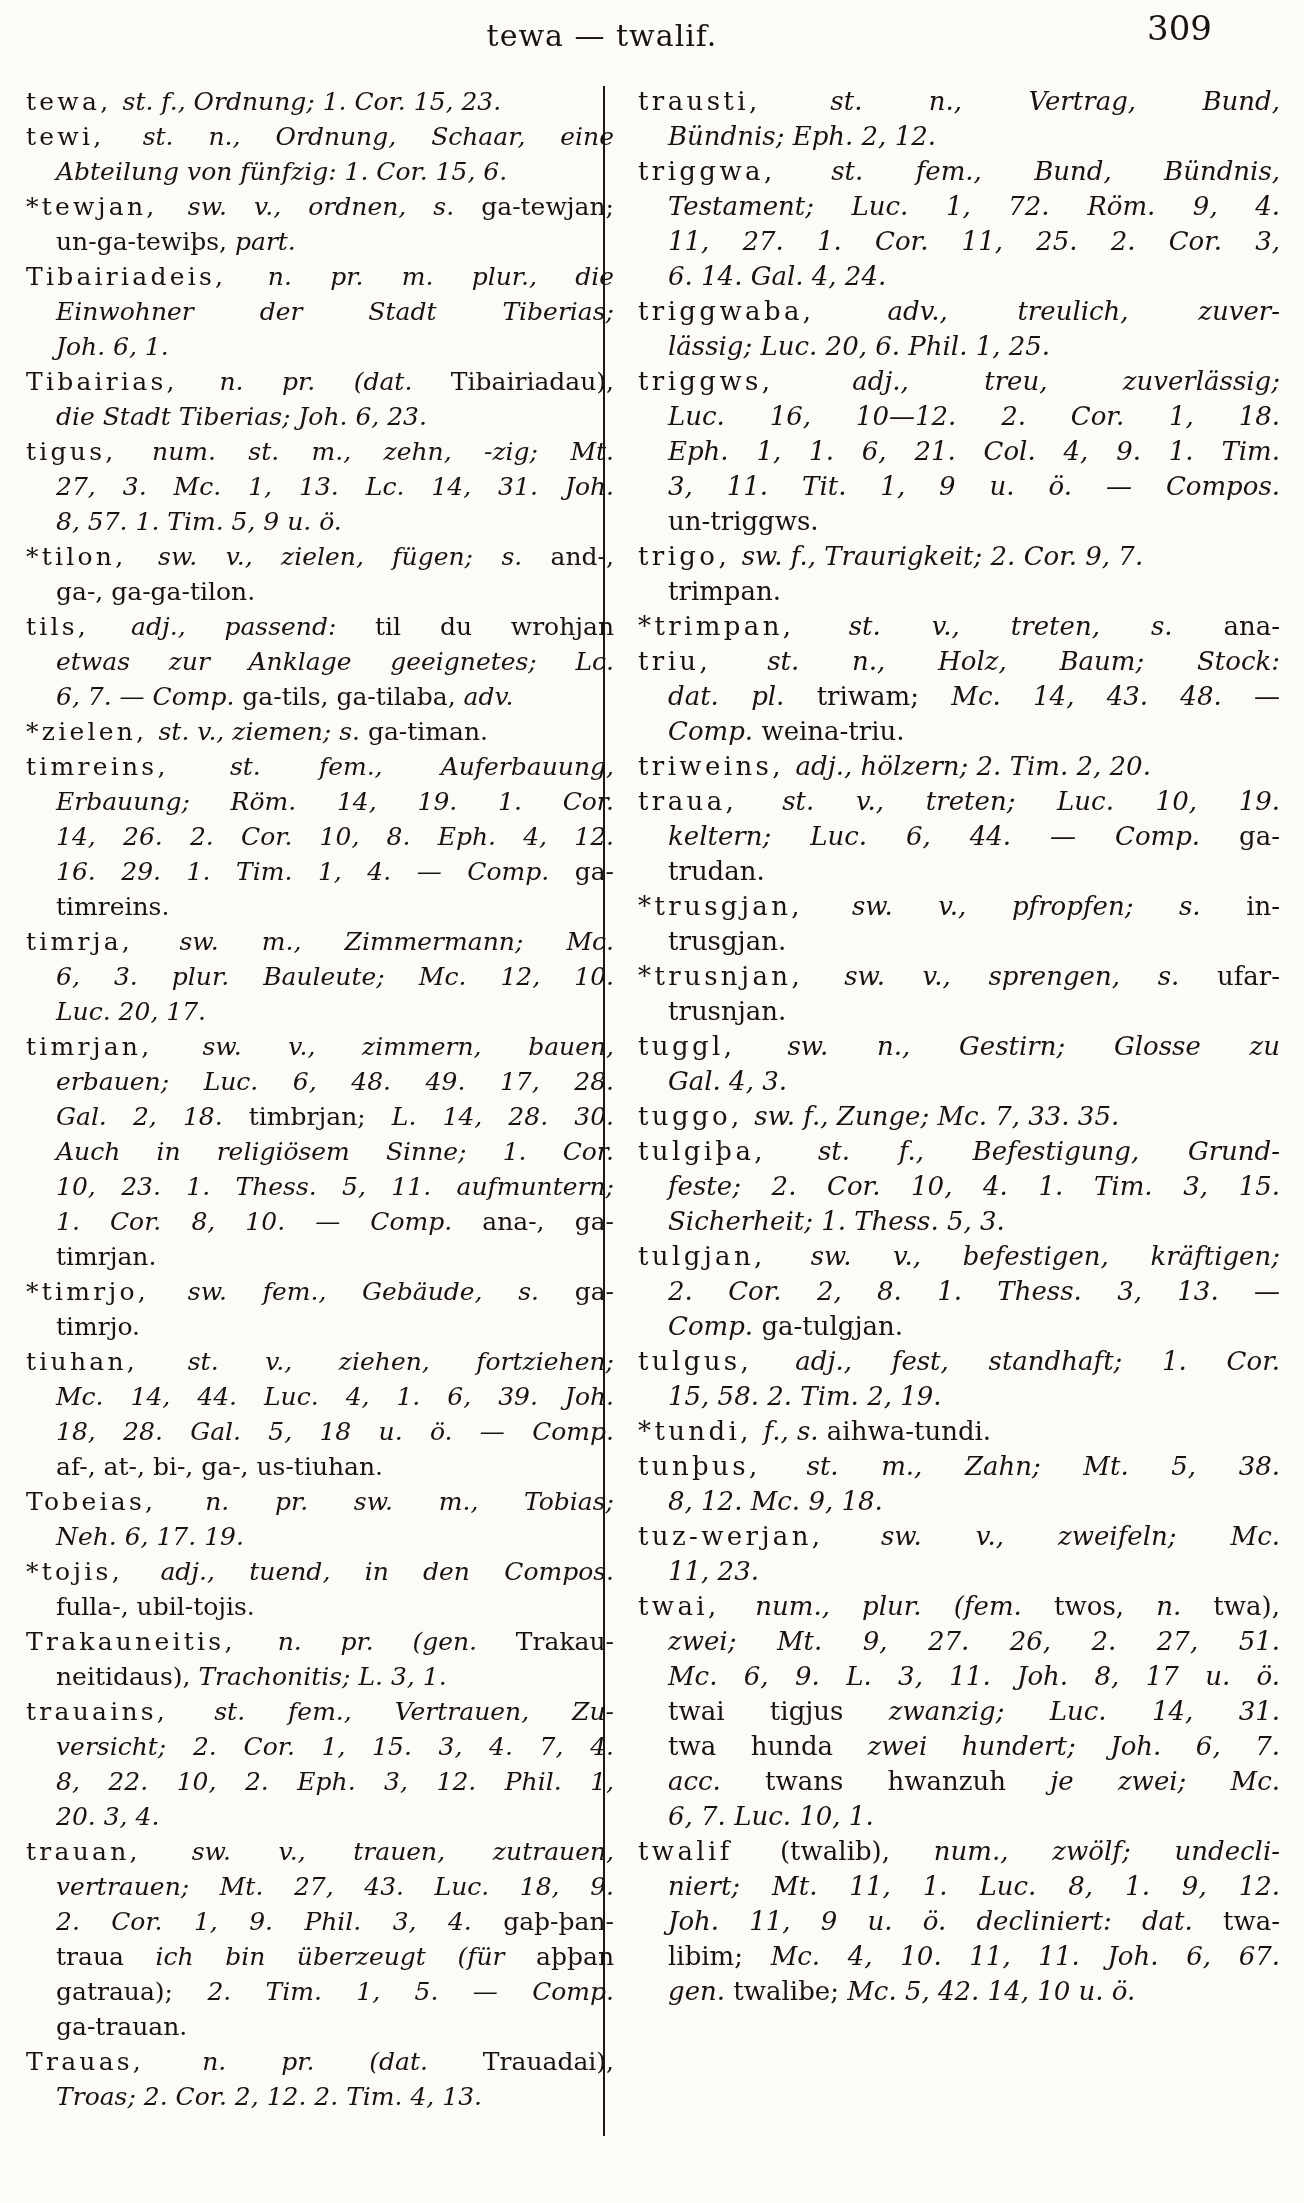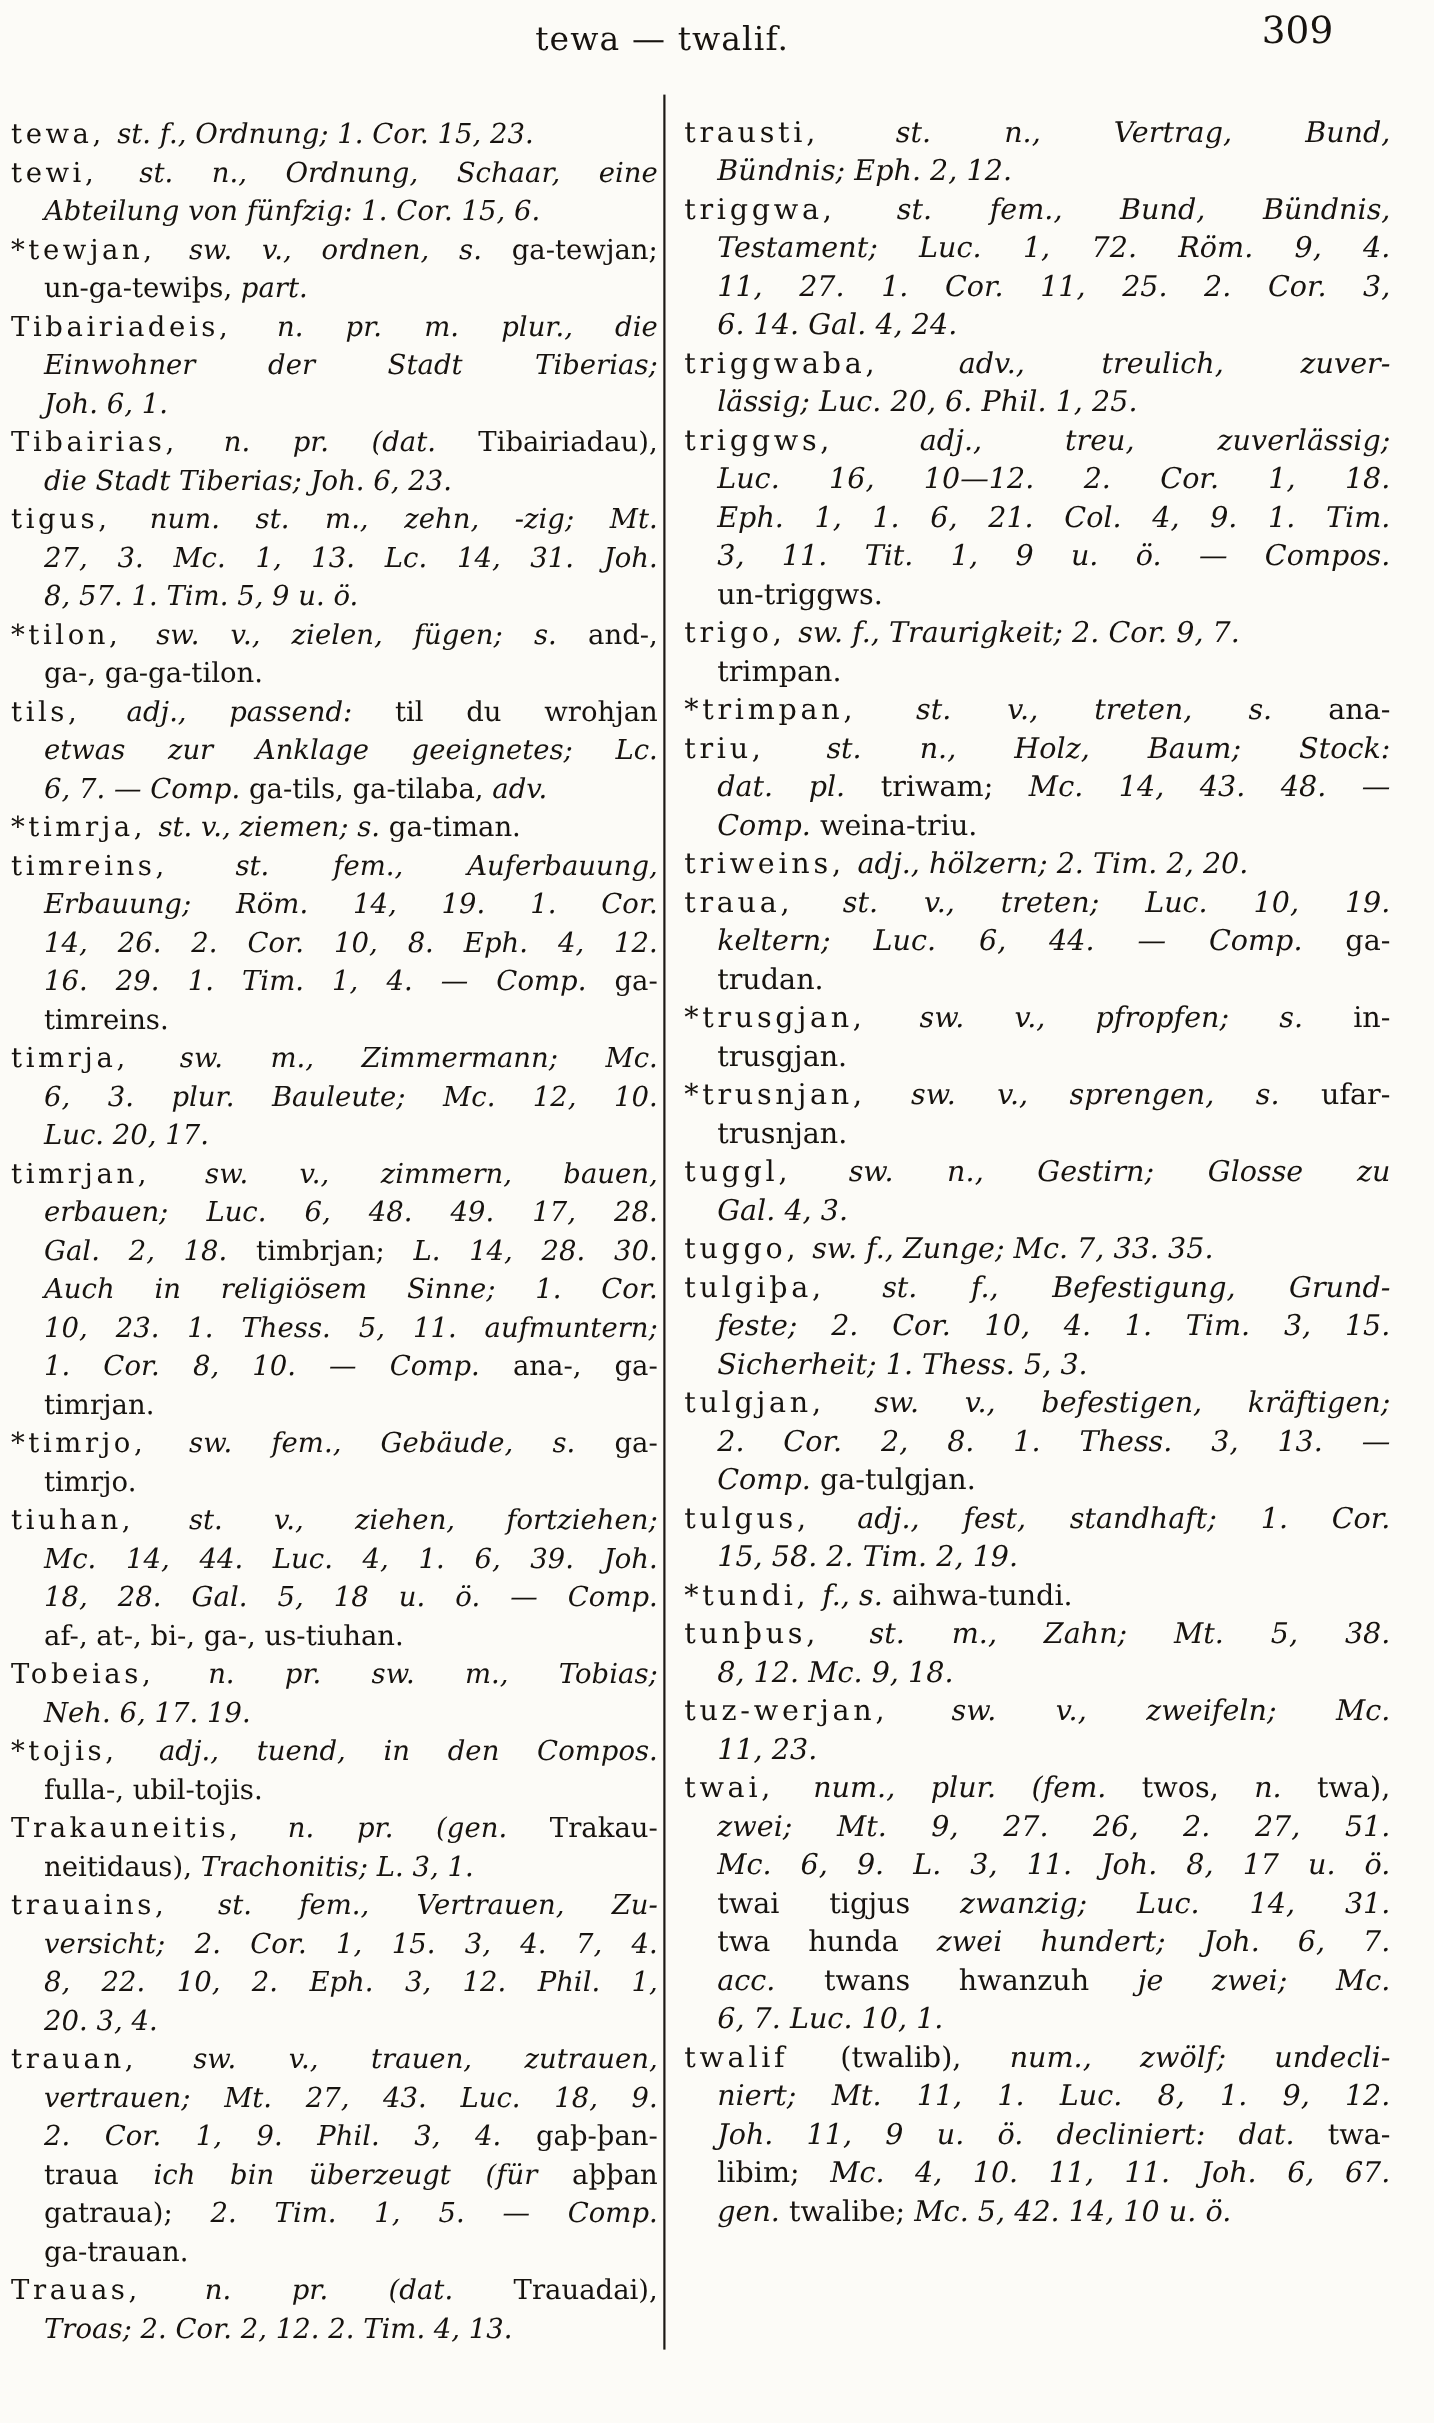--- a/index.html
+++ b/index.html
@@ -3,21 +3,21 @@
 <meta charset="utf-8">
 <style>
   html,body{margin:0;padding:0;}
   body{background:#fcfbf7;}
   .page{position:relative;width:1304px;height:2203px;background:#fcfbf7;color:#17130f;
         font-family:"DejaVu Serif","Liberation Serif",serif;overflow:hidden;border-radius:28px;}
   .running-title{position:absolute;top:18px;left:0;width:1204px;text-align:center;
         font-size:30px;letter-spacing:1px;}
   .page-number{position:absolute;top:8px;right:92px;font-size:34px;}
   .divider{position:absolute;left:603px;top:86px;width:2px;height:2050px;background:#1c1915;}
-  .col{position:absolute;top:104px;}
+  .col{position:absolute;top:84px;margin-left:16px;}
   .col-left{left:10px;width:588px;font-size:25px;line-height:35px;}
   .col-right{left:622px;width:642px;font-size:26px;line-height:35px;}
   .line{min-height:35px;text-align:left;}
   .line.just{text-align:justify;text-align-last:justify;}
   .line.cont{padding-left:30px;}
   .head{letter-spacing:0.13em;}
   .ital{font-style:italic;}
   .rom{font-style:normal;}
 </style>
 </head>
@@ -56,21 +56,21 @@
       <div class="entry">
         <div class="line just"><span class="head">*tilon, </span><span class="ital">sw. v., zielen, fügen; </span><span class="ital">s. </span><span class="rom">and-,</span></div>
         <div class="line cont"><span class="rom">ga-, ga-ga-tilon.</span></div>
       </div>
       <div class="entry">
         <div class="line just"><span class="head">tils, </span><span class="ital">adj., passend: </span><span class="rom">til du wrohjan</span></div>
         <div class="line cont just"><span class="ital">etwas zur Anklage geeignetes; Lc.</span></div>
         <div class="line cont"><span class="ital">6, 7. — Comp. </span><span class="rom">ga-tils, ga-tilaba, </span><span class="ital">adv.</span></div>
       </div>
       <div class="entry">
-        <div class="line"><span class="head">*timrja, </span><span class="ital">st. v., ziemen; s. </span><span class="rom">ga-timan.</span></div>
+        <div class="line"><span class="head">*zielen, </span><span class="ital">st. v., ziemen; s. </span><span class="rom">ga-timan.</span></div>
       </div>
       <div class="entry">
         <div class="line just"><span class="head">timreins, </span><span class="ital">st. fem., Auferbauung,</span></div>
         <div class="line cont just"><span class="ital">Erbauung; Röm. 14, 19. 1. Cor.</span></div>
         <div class="line cont just"><span class="ital">14, 26. 2. Cor. 10, 8. Eph. 4, 12.</span></div>
         <div class="line cont just"><span class="ital">16. 29. 1. Tim. 1, 4. — Comp. </span><span class="rom">ga-</span></div>
         <div class="line cont"><span class="rom">timreins.</span></div>
       </div>
       <div class="entry">
         <div class="line just"><span class="head">timrja, </span><span class="ital">sw. m., Zimmermann; Mc.</span></div>

